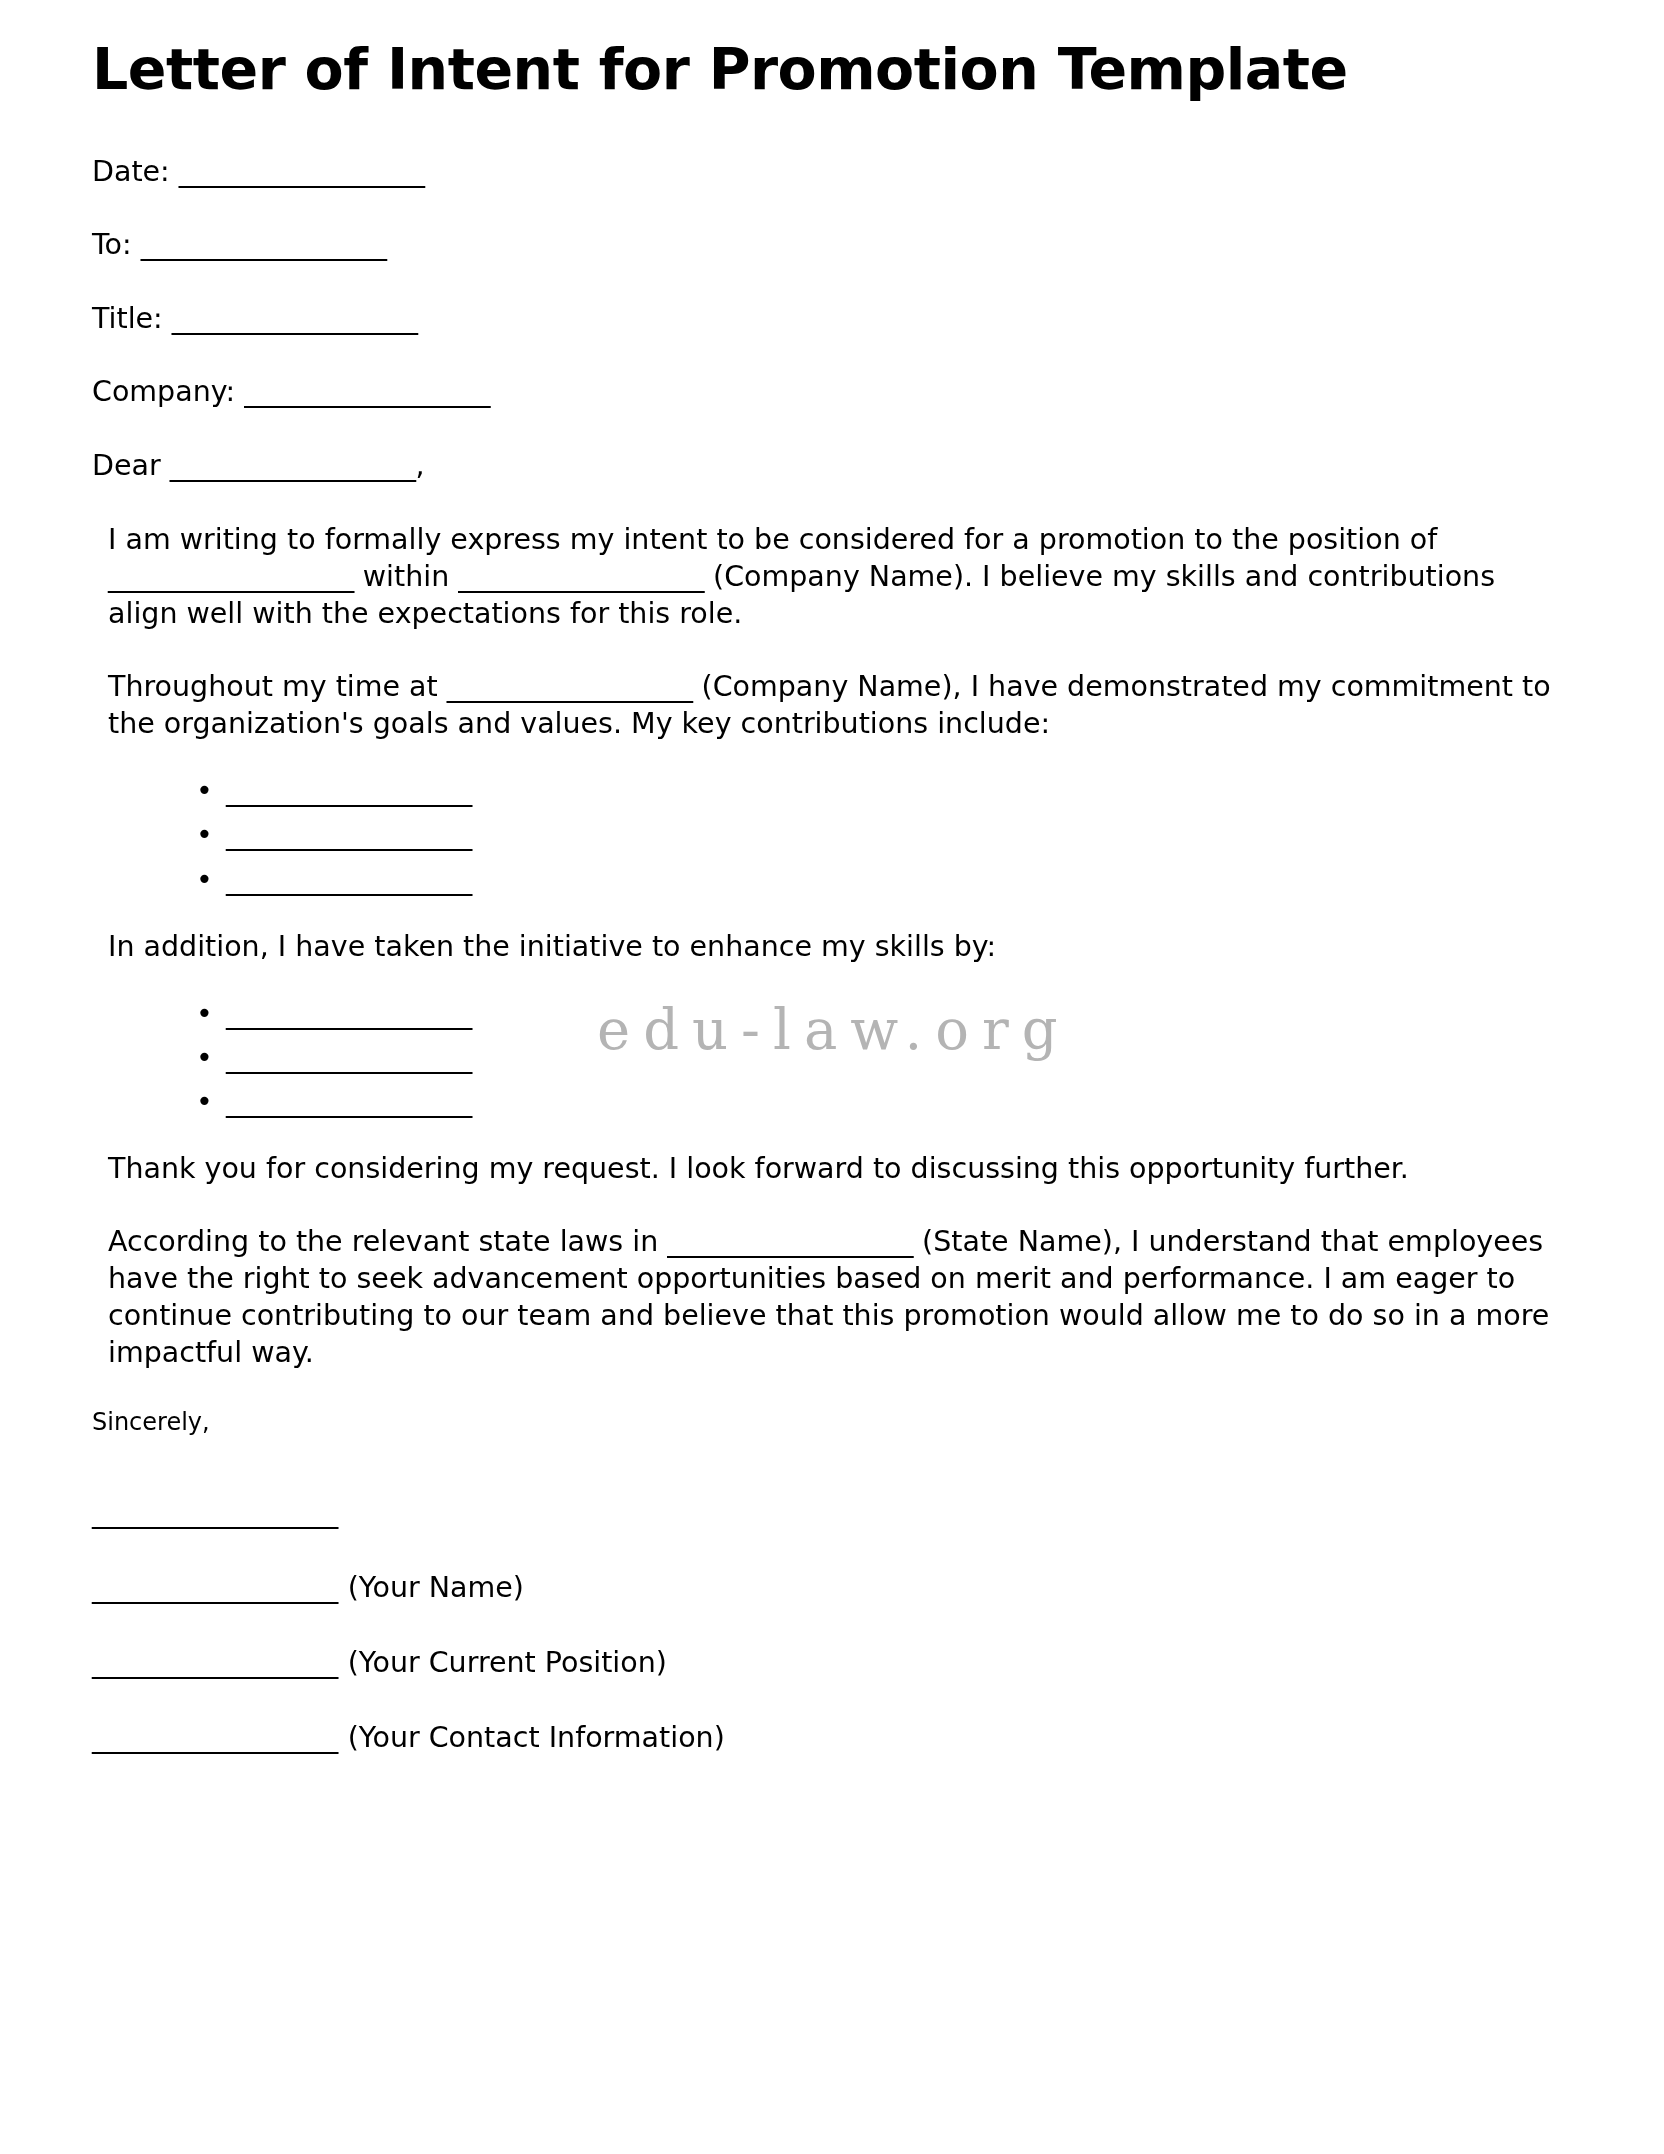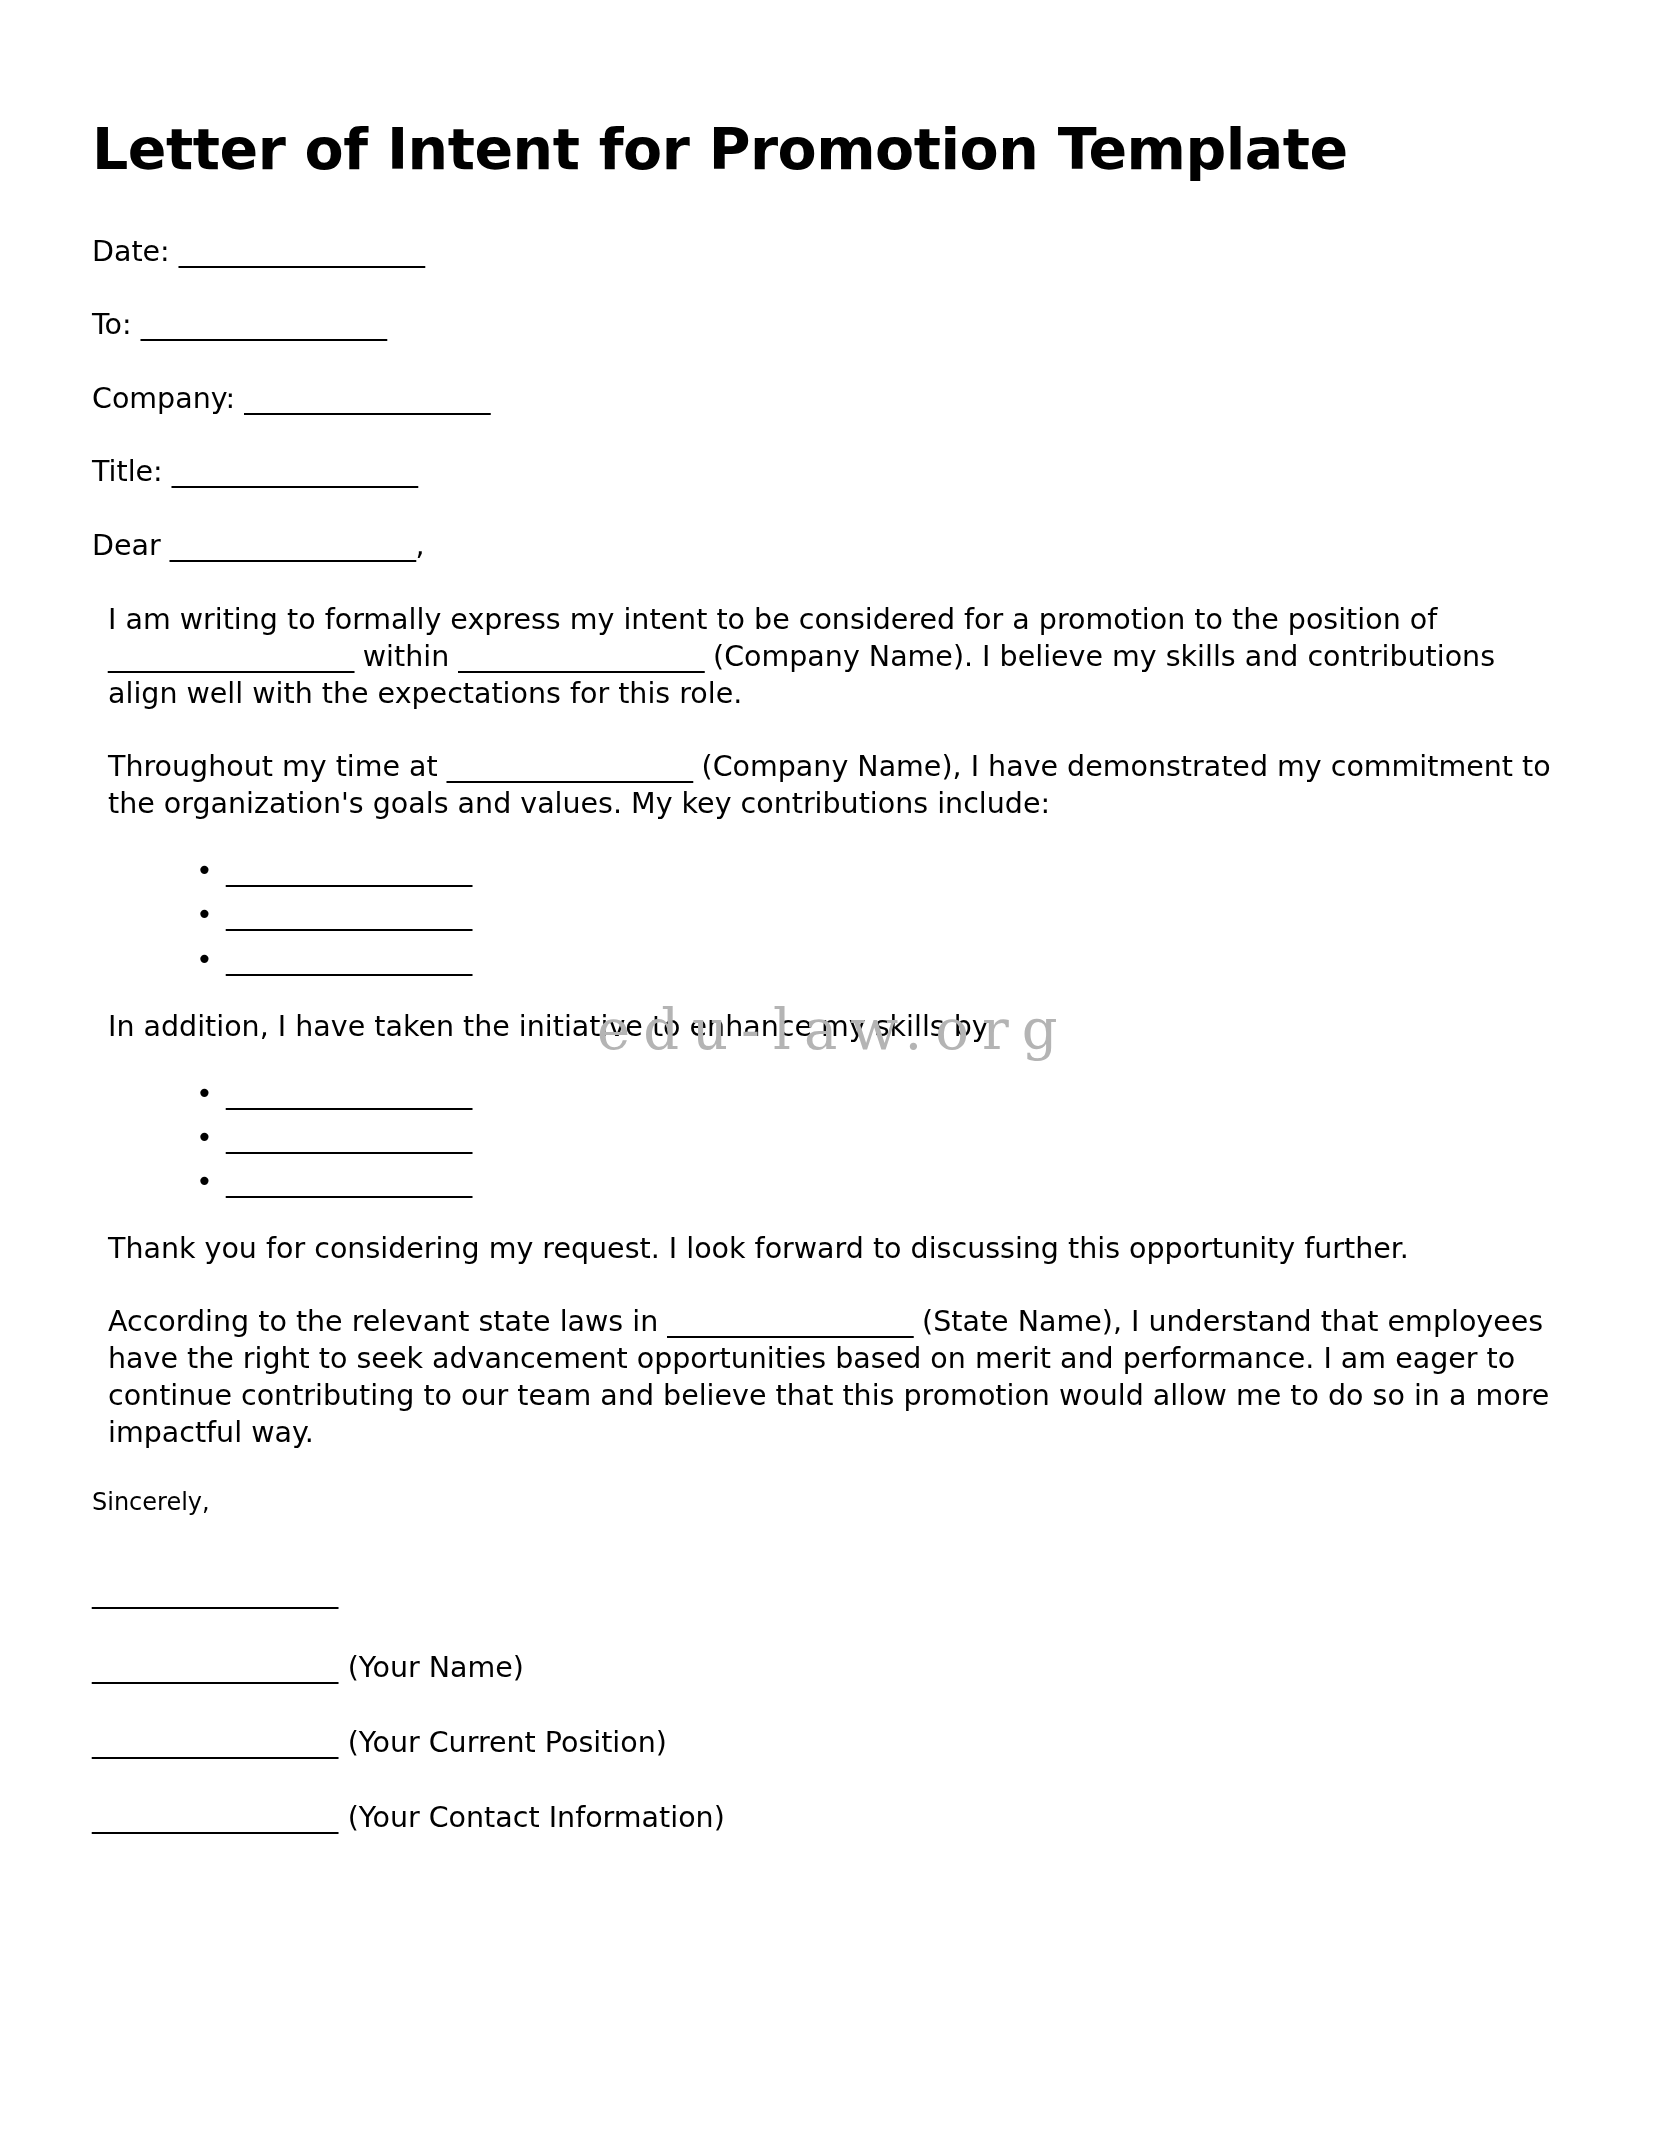--- a/index.html
+++ b/index.html
@@ -13,21 +13,21 @@
     position: relative;
     font-family: "DejaVu Sans", "Liberation Sans", sans-serif;
     color: #000000;
     overflow: hidden;
   }
   .page {
     position: relative;
     width: 1664px;
     height: 1528px;
     box-sizing: border-box;
-    padding: 120px 92px 0 92px;
+    padding: 40px 92px 0 92px;
     background: #ffffff;
   }
   .doc-title {
     font-size: 57px;
     font-weight: bold;
     letter-spacing: -0.5px;
     line-height: 1.05;
     margin: 0 0 54px 0;
     white-space: nowrap;
   }
@@ -103,22 +103,22 @@
 </head>
 <body>
 
 <div class="page">
 
   <h1 class="doc-title">Letter of Intent for Promotion Template</h1>
 
   <div>
     <p class="field-line"><span>Date: </span><span class="blank">__________________</span></p>
     <p class="field-line"><span>To: </span><span class="blank">__________________</span></p>
+    <p class="field-line"><span>Title: </span><span class="blank">__________________</span></p>
     <p class="field-line"><span>Company: </span><span class="blank">__________________</span></p>
-    <p class="field-line"><span>Title: </span><span class="blank">__________________</span></p>
     <p class="field-line"><span>Dear </span><span class="blank">__________________</span><span>,</span></p>
   </div>
 
   <p class="para"><span>I am writing to formally express my intent to be considered for a promotion to the position of </span><span class="blank">__________________</span><span> within </span><span class="blank">__________________</span><span> (Company Name). I believe my skills and contributions align well with the expectations for this role.</span></p>
 
   <p class="para tight"><span>Throughout my time at </span><span class="blank">__________________</span><span> (Company Name), I have demonstrated my commitment to the organization's goals and values. My key contributions include:</span></p>
 
   <ul class="bullets">
     <li><span class="dot">•</span><span class="blank">__________________</span></li>
     <li><span class="dot">•</span><span class="blank">__________________</span></li>

